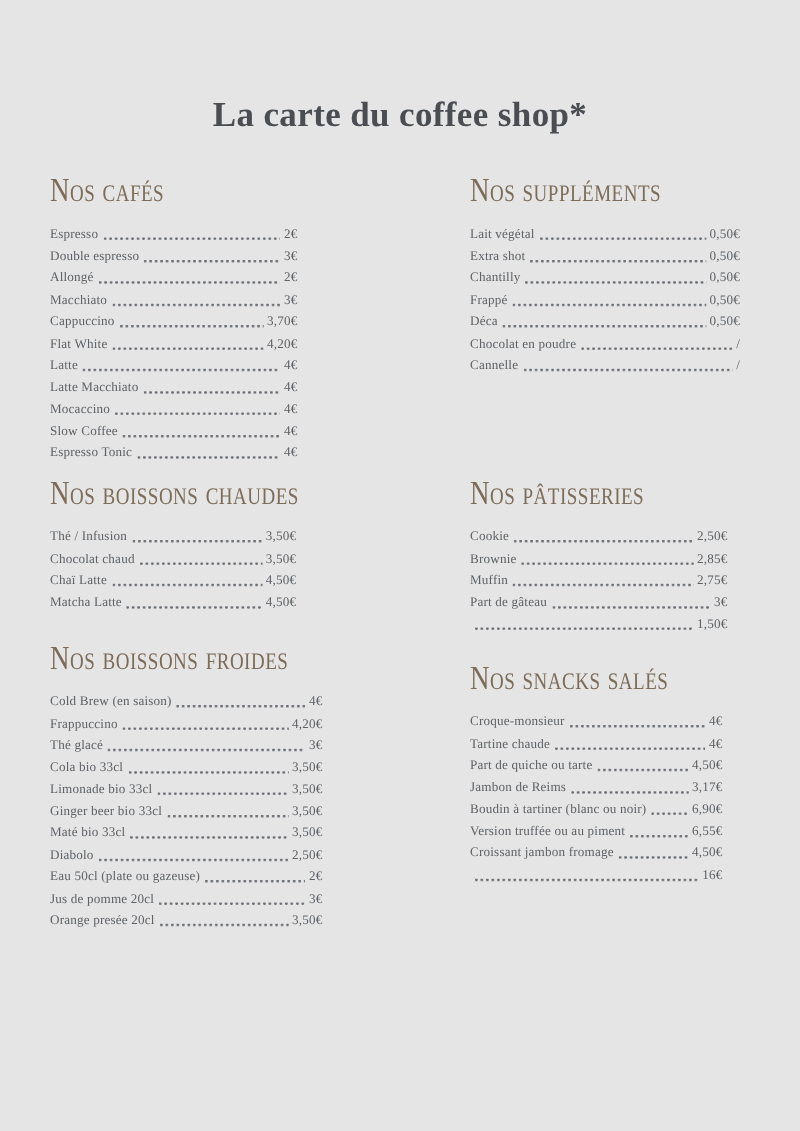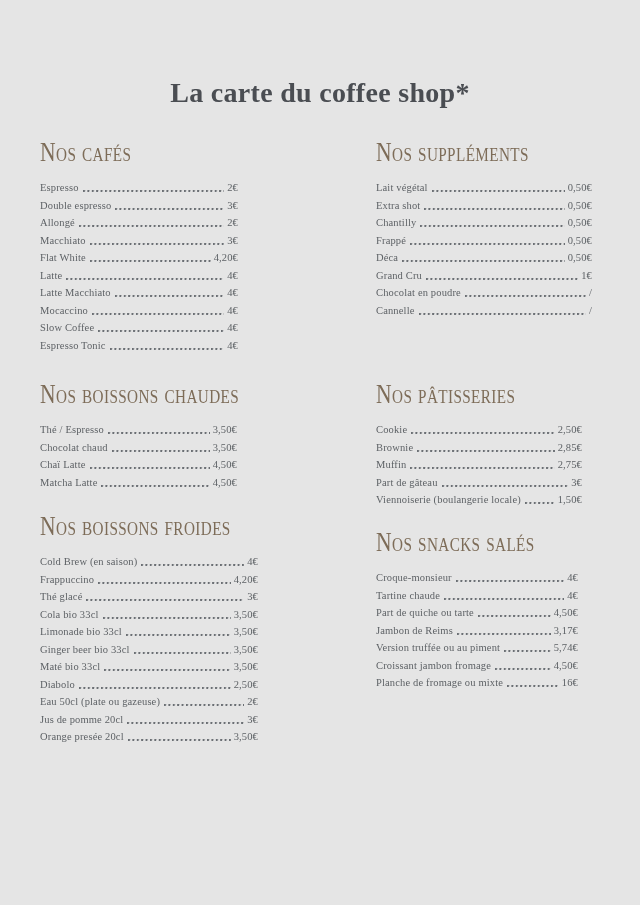--- a/index.html
+++ b/index.html
@@ -92,20 +92,25 @@
     <span class="leader"></span>
     <span class="item-price">2€</span>
   </li>
 
   <li class="menu-item">
     <span class="item-name">Macchiato</span>
     <span class="leader"></span>
     <span class="item-price">3€</span>
   </li>
 
+  <li class="menu-item">
+    <span class="item-name">Cappuccino</span>
+    <span class="leader"></span>
+    <span class="item-price">3,70€</span>
+  </li>
 
   <li class="menu-item">
     <span class="item-name">Flat White</span>
     <span class="leader"></span>
     <span class="item-price">4,20€</span>
   </li>
 
   <li class="menu-item">
     <span class="item-name">Latte</span>
     <span class="leader"></span>
@@ -165,45 +170,40 @@
     <span class="leader"></span>
     <span class="item-price">0,50€</span>
   </li>
 
   <li class="menu-item">
     <span class="item-name">Déca</span>
     <span class="leader"></span>
     <span class="item-price">0,50€</span>
   </li>
 
-  <li class="menu-item">
-    <span class="item-name">Grand Cru</span>
-    <span class="leader"></span>
-    <span class="item-price">1€</span>
-  </li>
 
   <li class="menu-item">
     <span class="item-name">Chocolat en poudre</span>
     <span class="leader"></span>
     <span class="item-price">/</span>
   </li>
 
   <li class="menu-item">
     <span class="item-name">Cannelle</span>
     <span class="leader"></span>
     <span class="item-price">/</span>
   </li>
 </ul>
   </section>
 
   <section class="menu-section sec-chaudes">
     <h2 class="menu-heading">Nos boissons chaudes</h2>
     <ul class="menu-items">
   <li class="menu-item">
-    <span class="item-name">Thé / Espresso</span>
+    <span class="item-name">Thé / Infusion</span>
     <span class="leader"></span>
     <span class="item-price">3,50€</span>
   </li>
 
   <li class="menu-item">
     <span class="item-name">Chocolat chaud</span>
     <span class="leader"></span>
     <span class="item-price">3,50€</span>
   </li>
 
@@ -242,21 +242,20 @@
     <span class="item-price">2,75€</span>
   </li>
 
   <li class="menu-item">
     <span class="item-name">Part de gâteau</span>
     <span class="leader"></span>
     <span class="item-price">3€</span>
   </li>
 
   <li class="menu-item">
-    <span class="item-name">Viennoiserie (boulangerie locale)</span>
     <span class="leader"></span>
     <span class="item-price">1,50€</span>
   </li>
 </ul>
   </section>
 
   <section class="menu-section sec-froides">
     <h2 class="menu-heading">Nos boissons froides</h2>
     <ul class="menu-items">
   <li class="menu-item">
@@ -347,35 +346,39 @@
     <span class="leader"></span>
     <span class="item-price">4,50€</span>
   </li>
 
   <li class="menu-item">
     <span class="item-name">Jambon de Reims</span>
     <span class="leader"></span>
     <span class="item-price">3,17€</span>
   </li>
 
+  <li class="menu-item">
+    <span class="item-name">Boudin à tartiner (blanc ou noir)</span>
+    <span class="leader"></span>
+    <span class="item-price">6,90€</span>
+  </li>
 
   <li class="menu-item">
     <span class="item-name">Version truffée ou au piment</span>
     <span class="leader"></span>
-    <span class="item-price">5,74€</span>
+    <span class="item-price">6,55€</span>
   </li>
 
   <li class="menu-item">
     <span class="item-name">Croissant jambon fromage</span>
     <span class="leader"></span>
     <span class="item-price">4,50€</span>
   </li>
 
 
   <li class="menu-item">
-    <span class="item-name">Planche de fromage ou mixte</span>
     <span class="leader"></span>
     <span class="item-price">16€</span>
   </li>
 </ul>
   </section>
 </div>
 </div>
 
 </body></html>

